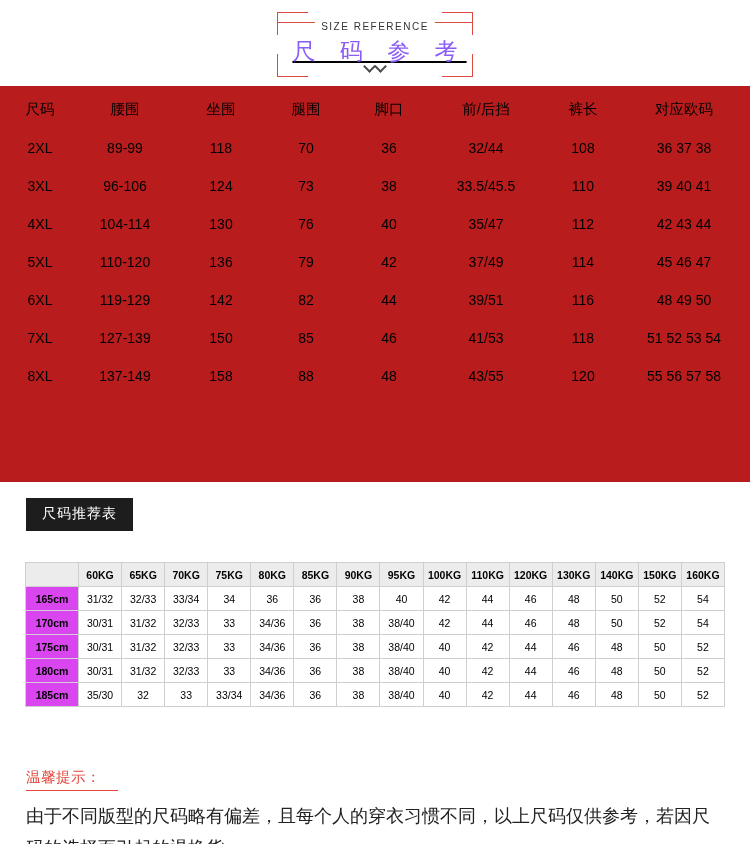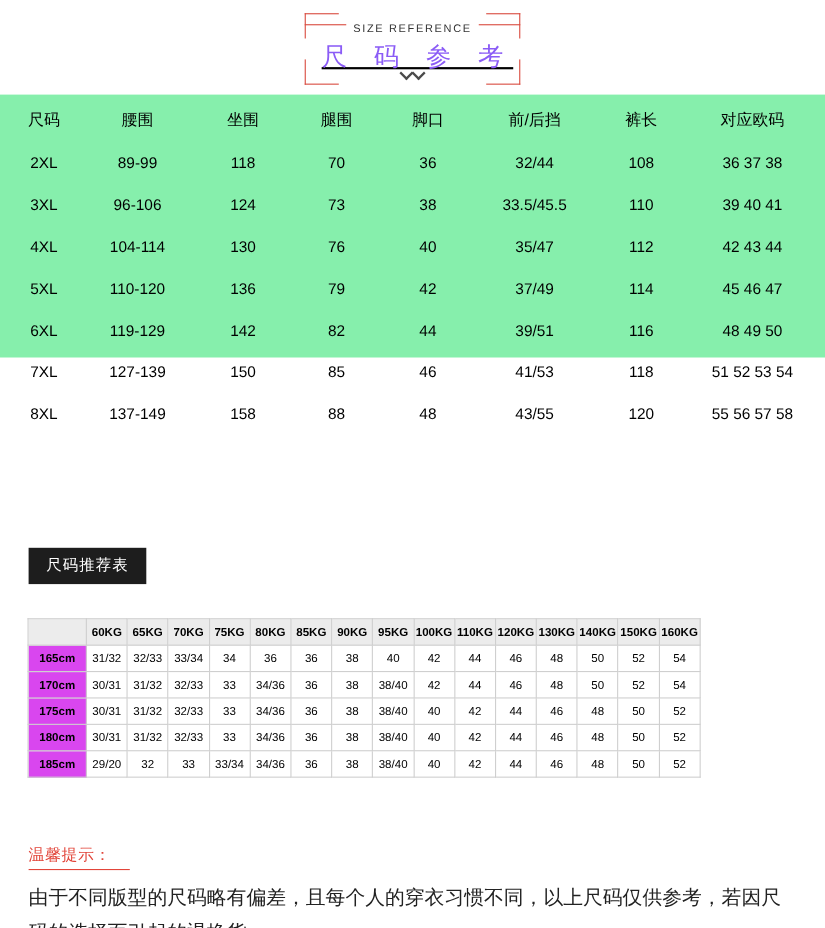--- a/index.html
+++ b/index.html
@@ -90,22 +90,22 @@
     margin: 0 1px;
     vertical-align: top;
   }
 
   
   .size-panel {
     position: absolute;
     top: 86px;
     left: 0;
     width: 750px;
-    height: 239px;
-    background: #86efac;
+    height: 396px;
+    background: #b91c1c;
   }
   table.size-table {
     width: 700px;
     margin: 0 auto;
     border-collapse: collapse;
     table-layout: fixed;
   }
   table.size-table th {
     font-size: 14.5px;
     font-weight: normal;
@@ -146,21 +146,21 @@
 
   
   .matrix-wrap {
     position: absolute;
     top: 562px;
     left: 25px;
     width: 700px;
   }
   table.matrix {
     border-collapse: collapse;
-    width: 612px;
+    width: 700px;
     table-layout: fixed;
   }
   table.matrix th, table.matrix td {
     border: 1px solid #cfcfcf;
     text-align: center;
     font-size: 10.5px;
     height: 23px;
     color: #000;
     font-weight: normal;
     padding: 0;
@@ -414,21 +414,21 @@
         <td>40</td>
         <td>42</td>
         <td>44</td>
         <td>46</td>
         <td>48</td>
         <td>50</td>
         <td>52</td>
       </tr>
       <tr>
         <td class="rowhead">185cm</td>
-        <td>29/20</td>
+        <td>35/30</td>
         <td>32</td>
         <td>33</td>
         <td>33/34</td>
         <td>34/36</td>
         <td>36</td>
         <td>38</td>
         <td>38/40</td>
         <td>40</td>
         <td>42</td>
         <td>44</td>

